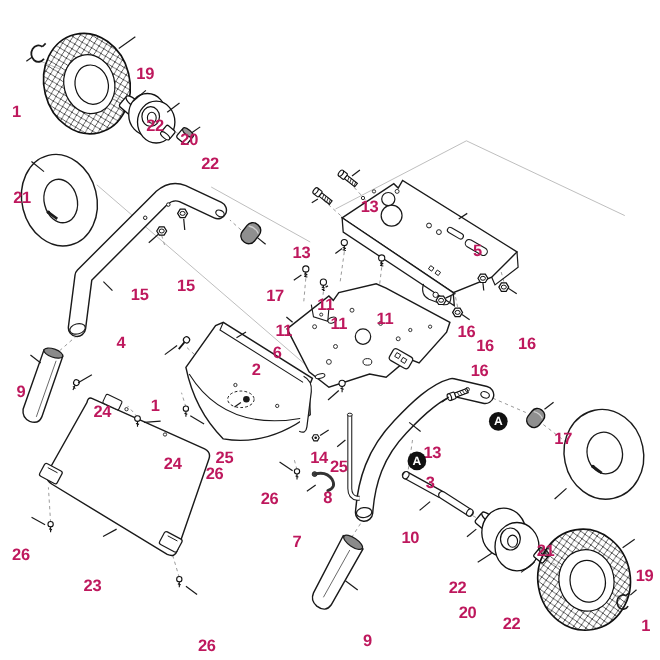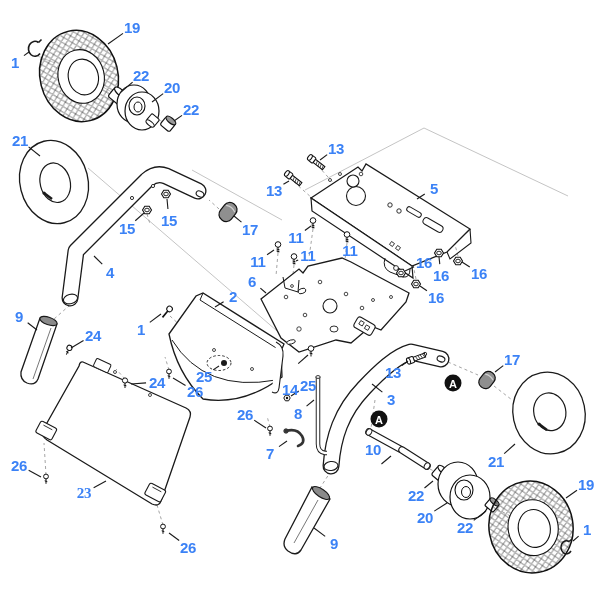--- a/index.html
+++ b/index.html
@@ -1,21 +1,21 @@
 <!DOCTYPE html>
 <html><head>
 <meta charset="utf-8">
 <style>
   html,body{margin:0;padding:0;background:#fff;}
   #stage{position:relative;width:600px;height:600px;background:#fff;overflow:hidden;
          font-family:"Liberation Sans",sans-serif;}
   #art{position:absolute;left:0;top:0;}
   .callout{position:absolute;transform:translate(-50%,-50%);
-           font:bold 15px "Liberation Sans",sans-serif;color:#3b82f6;
-           letter-spacing:-0.3px;line-height:1;pointer-events:none;}
+           font:bold 15px "Liberation Sans",sans-serif;color:#be185d;
+           letter-spacing:-0.3px;line-height:1;pointer-events:none;margin-top:40px;}
   .marker{position:absolute;transform:translate(-50%,-50%);width:17px;height:17px;
           border-radius:50%;background:#111;color:#fff;display:flex;
           align-items:center;justify-content:center;
           font:bold 11px "Liberation Sans",sans-serif;}
 </style>
 </head>
 <body>
 
 <div id="stage">
 <svg id="art" width="600" height="600" viewBox="0 0 600 600">
@@ -450,26 +450,26 @@
       <div class="callout" style="left: 479px; top: 273px;">16</div>
       <div class="callout" style="left: 436px; top: 297px;">16</div>
       <div class="callout" style="left: 252px; top: 281px;">6</div>
       <div class="callout" style="left: 233px; top: 296px;">2</div>
       <div class="callout" style="left: 141px; top: 329px;">1</div>
       <div class="callout" style="left: 93px; top: 335px;">24</div>
       <div class="callout" style="left: 157px; top: 382px;">24</div>
       <div class="callout" style="left: 195px; top: 391px;">26</div>
       <div class="callout" style="left: 204px; top: 376px;">25</div>
       <div class="callout" style="left: 308px; top: 385px;">25</div>
-      <div class="callout" style="left: 290px; top: 389px;">14</div>
+      <div class="callout" style="left: 290px; top: 376px;">14</div>
       <div class="callout" style="left: 298px; top: 413px;">8</div>
       <div class="callout" style="left: 245px; top: 414px;">26</div>
       <div class="callout" style="left: 270px; top: 453px;">7</div>
       <div class="callout" style="left: 19px; top: 465px;">26</div>
-      <div class="callout" style="left: 84px; top: 493px; font-family: Liberation Serif, serif;">23</div>
+      <div class="callout" style="left: 84px; top: 493px;">23</div>
       <div class="callout" style="left: 188px; top: 547px;">26</div>
       <div class="callout" style="left: 19px; top: 316px;">9</div>
       <div class="callout" style="left: 334px; top: 543px;">9</div>
       <div class="callout" style="left: 391px; top: 399px;">3</div>
       <div class="callout" style="left: 393px; top: 372px;">13</div>
       <div class="callout" style="left: 512px; top: 359px;">17</div>
       <div class="callout" style="left: 373px; top: 449px;">10</div>
       <div class="callout" style="left: 416px; top: 495px;">22</div>
       <div class="callout" style="left: 425px; top: 517px;">20</div>
       <div class="callout" style="left: 465px; top: 527px;">22</div>

